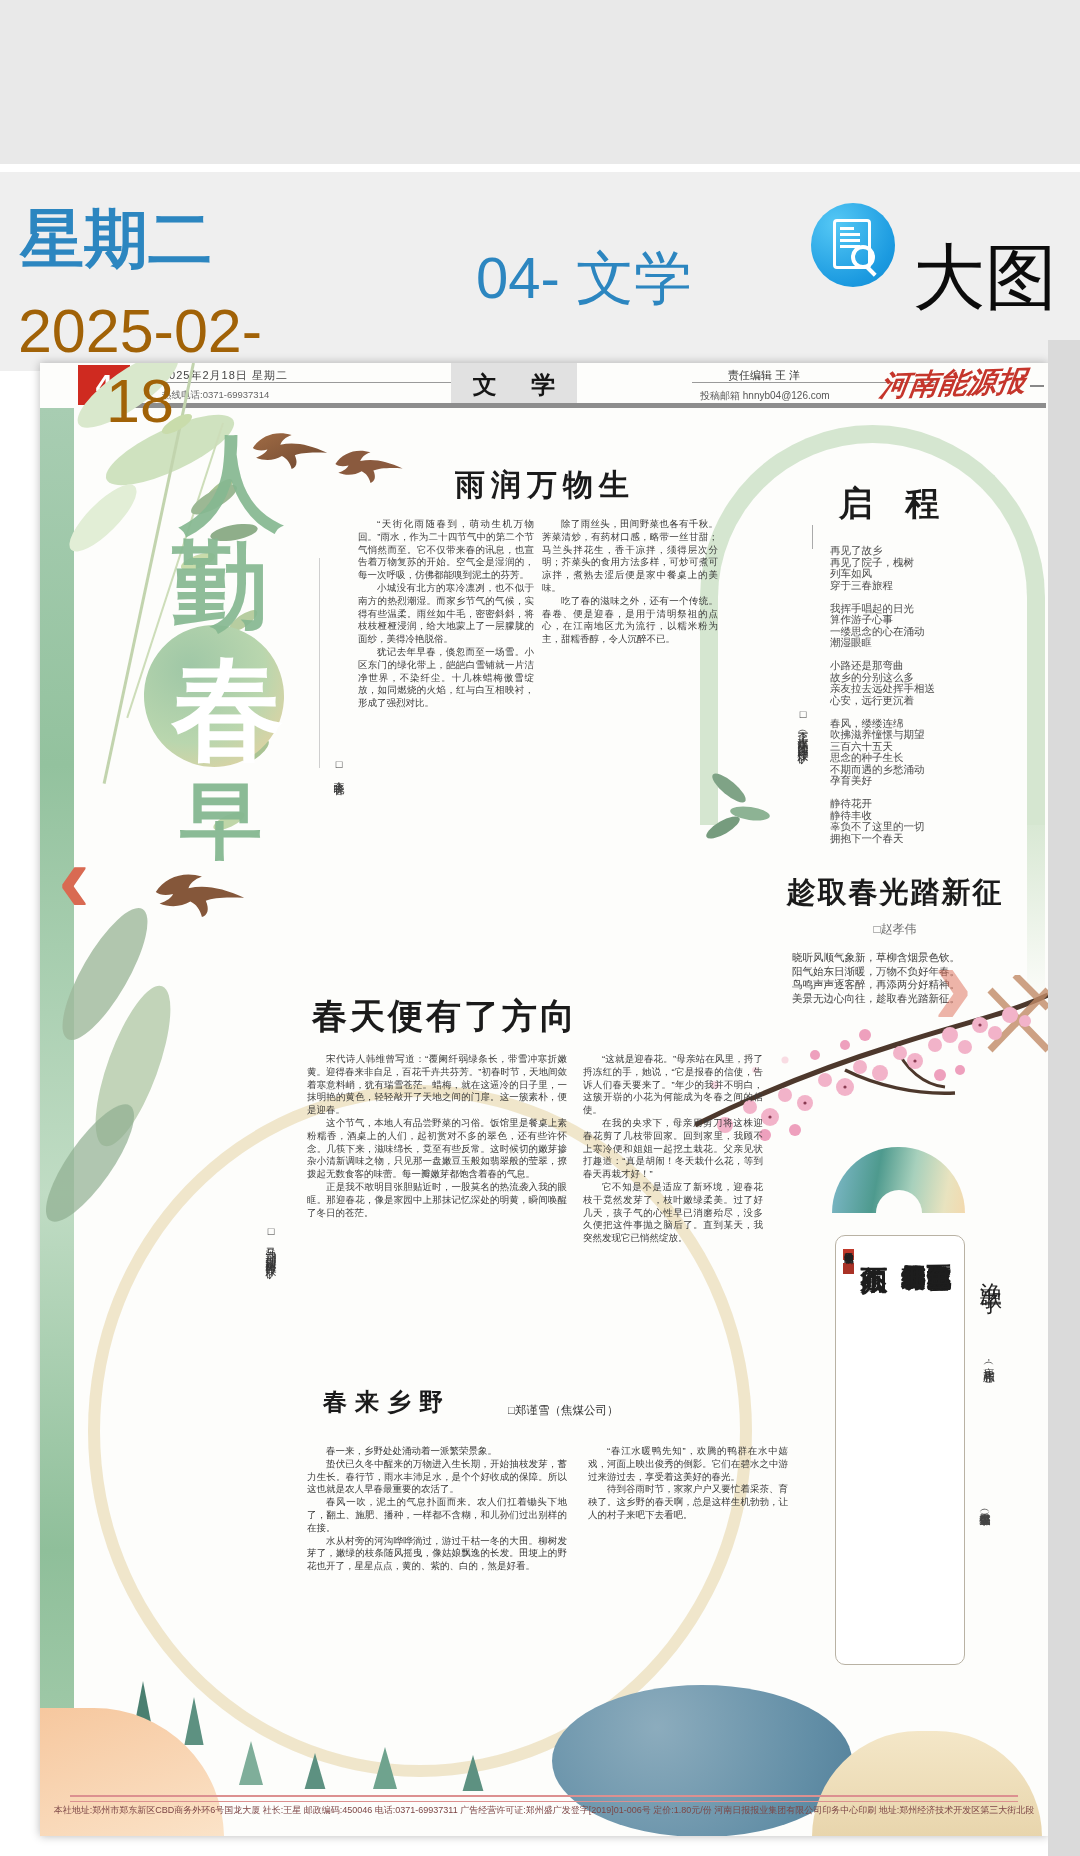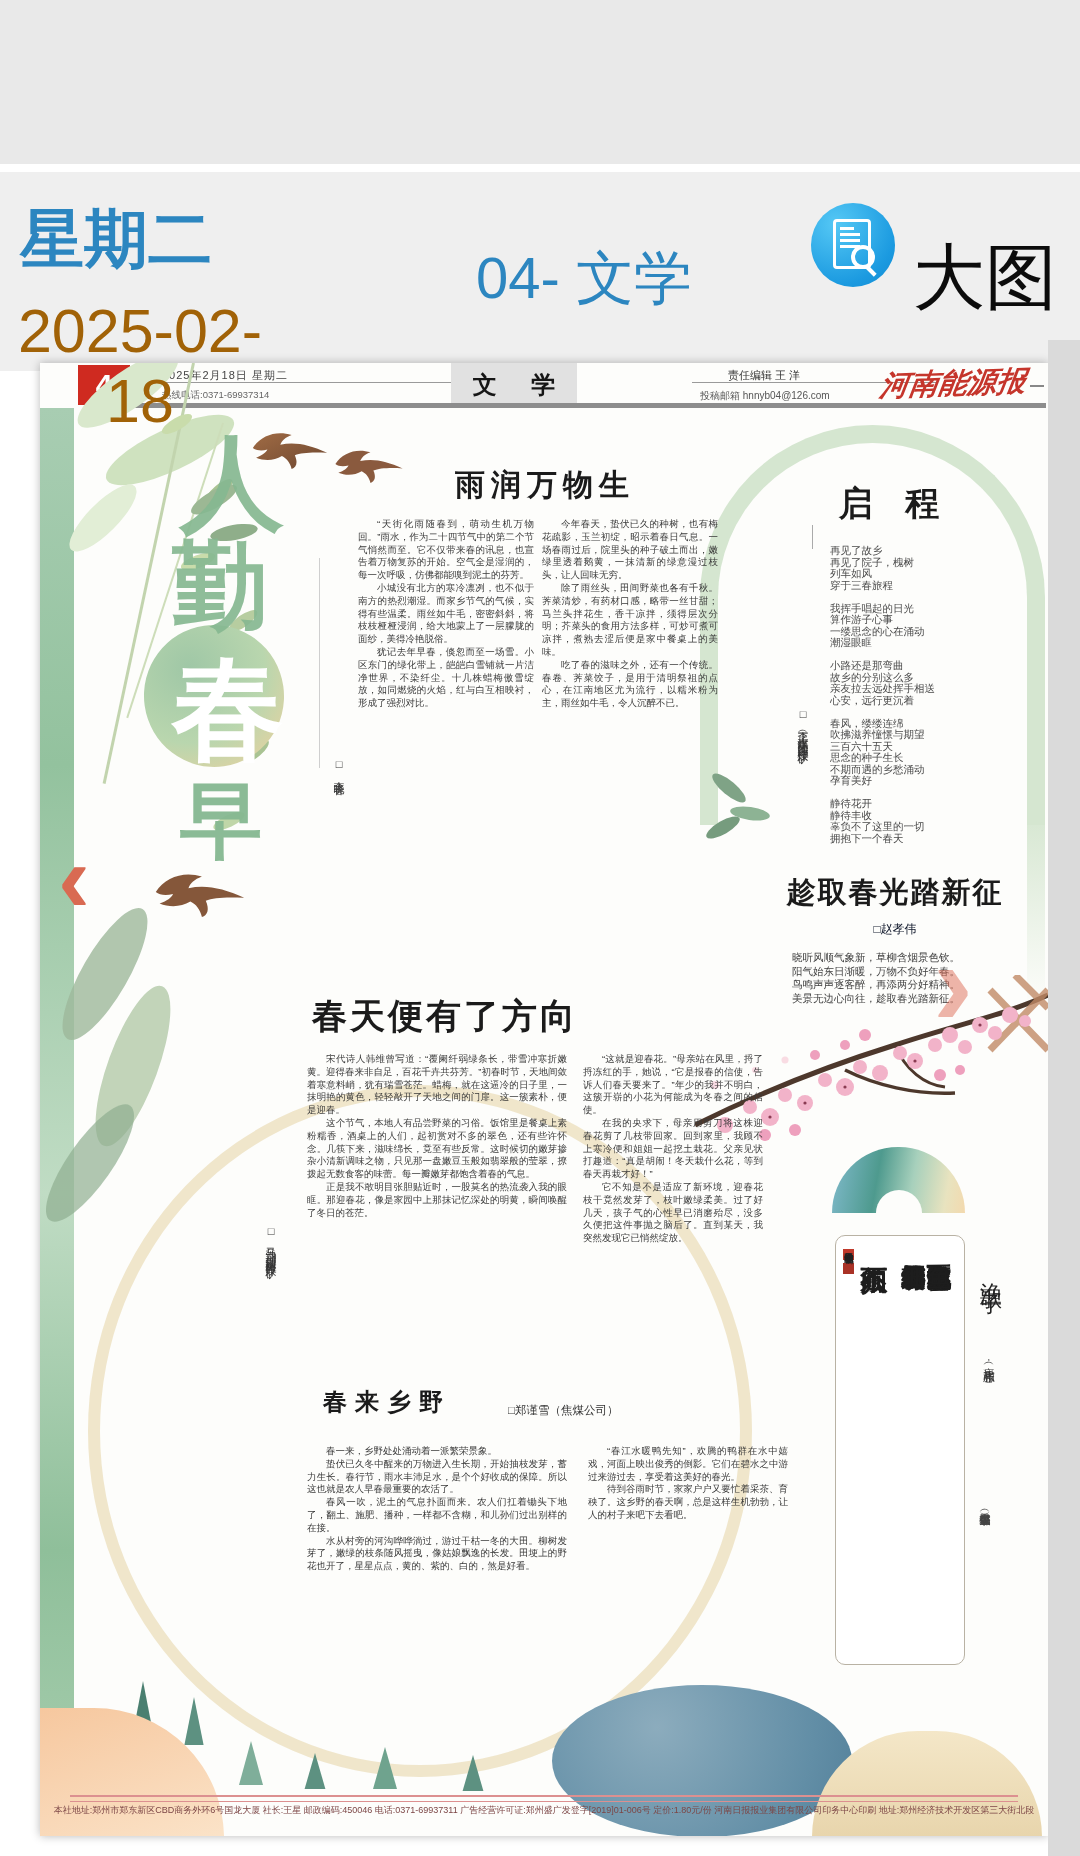--- a/index.html
+++ b/index.html
@@ -185,23 +185,22 @@
   <div class="abs" style="left:48px;top:722px;width:664px;height:692px;border:12px solid rgba(228,208,156,.5);border-radius:50%;box-sizing:border-box;z-index:1;"></div>
 
   <div class="abs t1" style="left:320px;top:102px;width:370px;text-align:center;font-size:30px;letter-spacing:6px;">雨润万物生</div>
   <div class="abs vrule" style="left:279px;top:195px;height:210px;"></div>
   <div class="abs col" style="left:318px;top:155px;width:176px;height:296px;">
       <div class="para">“天街化雨随春到，萌动生机万物回。”雨水，作为二十四节气中的第二个节气悄然而至。它不仅带来春的讯息，也宣告着万物复苏的开始。空气全是湿润的，每一次呼吸，仿佛都能嗅到泥土的芬芳。</div>
       <div class="para">小城没有北方的寒冷凛冽，也不似于南方的热烈潮湿。而家乡节气的气候，实得有些温柔。雨丝如牛毛，密密斜斜，将枝枝桠桠浸润，给大地蒙上了一层朦胧的面纱，美得冷艳脱俗。</div>
       <div class="para">犹记去年早春，倏忽而至一场雪。小区东门的绿化带上，皑皑白雪铺就一片洁净世界，不染纤尘。十几株蜡梅傲雪绽放，如同燃烧的火焰，红与白互相映衬，形成了强烈对比。</div>
     </div>
   <div class="abs col" style="left:502px;top:155px;width:176px;height:296px;">
-      <div class="para">今年春天，蛰伏已久的种树，也有梅花疏影，玉兰初绽，昭示着春日气息。一场春雨过后，院里头的种子破土而出，嫩绿里透着鹅黄，一抹清新的绿意漫过枝头，让人回味无穷。</div>
       <div class="para">除了雨丝头，田间野菜也各有千秋。荠菜清炒，有药材口感，略带一丝甘甜；马兰头拌花生，香干凉拌，须得层次分明；芥菜头的食用方法多样，可炒可煮可凉拌，煮熟去涩后便是家中餐桌上的美味。</div>
-      <div class="para">吃了春的滋味之外，还有一个传统。春卷、荠菜饺子，是用于清明祭祖的点心，在江南地区尤为流行，以糯米粉为主，雨丝如牛毛，令人沉醉不已。</div>
+      <div class="para">吃了春的滋味之外，还有一个传统。春卷、便是迎春，是用于清明祭祖的点心，在江南地区尤为流行，以糯米粉为主，甜糯香醇，令人沉醉不已。</div>
     </div>
   <div class="abs vtext" style="left:291px;top:395px;height:90px;">□李晓春</div>
 
   <div class="abs arch"></div>
   <div class="abs archleg"></div>
   <div class="abs leaf" style="left:668px;top:418px;width:42px;height:14px;background:#7fa386;transform:rotate(40deg);z-index:3;"></div>
   <div class="abs leaf" style="left:690px;top:444px;width:40px;height:13px;background:#8db394;transform:rotate(8deg);z-index:3;"></div>
   <div class="abs leaf" style="left:664px;top:458px;width:38px;height:13px;background:#769c7e;transform:rotate(-30deg);z-index:3;"></div>
   <div class="abs t1" style="left:770px;top:118px;width:170px;text-align:center;font-size:34px;letter-spacing:12px;z-index:4;">启 程</div>
   <div class="abs" style="left:772px;top:162px;width:1px;height:24px;background:#aaa;z-index:4;"></div>
@@ -229,21 +228,21 @@
       <div class="pline">孕育美好</div>
       <div class="pline"></div>
       <div class="pline">静待花开</div>
       <div class="pline">静待丰收</div>
       <div class="pline">辜负不了这里的一切</div>
       <div class="pline">拥抱下一个春天</div>
     </div>
   <div class="abs vtext serif" style="left:755px;top:345px;height:330px;">□李正（永煤集团陈四楼煤矿）</div>
 
   <div class="abs t1" style="left:735px;top:510px;width:240px;text-align:center;font-size:29px;letter-spacing:2px;z-index:4;">趁取春光踏新征</div>
-  <div class="abs" style="left:735px;top:558px;width:240px;text-align:center;font-size:12px;color:#0f172a;z-index:4;">□赵孝伟</div>
+  <div class="abs" style="left:735px;top:558px;width:240px;text-align:center;font-size:12px;color:#737373;z-index:4;">□赵孝伟</div>
   <div class="abs poem2 serif">
       <div class="pline">晓听风顺气象新，草柳含烟景色钦。</div>
       <div class="pline">阳气始东日渐暖，万物不负好年春。</div>
       <div class="pline">鸟鸣声声逐客醉，再添两分好精神。</div>
       <div class="pline">美景无边心向往，趁取春光踏新征。</div>
     </div>
 
   <svg class="abs" style="left:655px;top:612px;z-index:3;" width="353" height="180" viewBox="0 0 353 180">
     <path d="M0 150 C60 120 120 95 200 70 C260 50 310 40 353 20" stroke="#4d382c" stroke-width="5" fill="none"></path>
     <path d="M150 95 C180 110 220 120 260 118" stroke="#4d382c" stroke-width="3.5" fill="none"></path>

